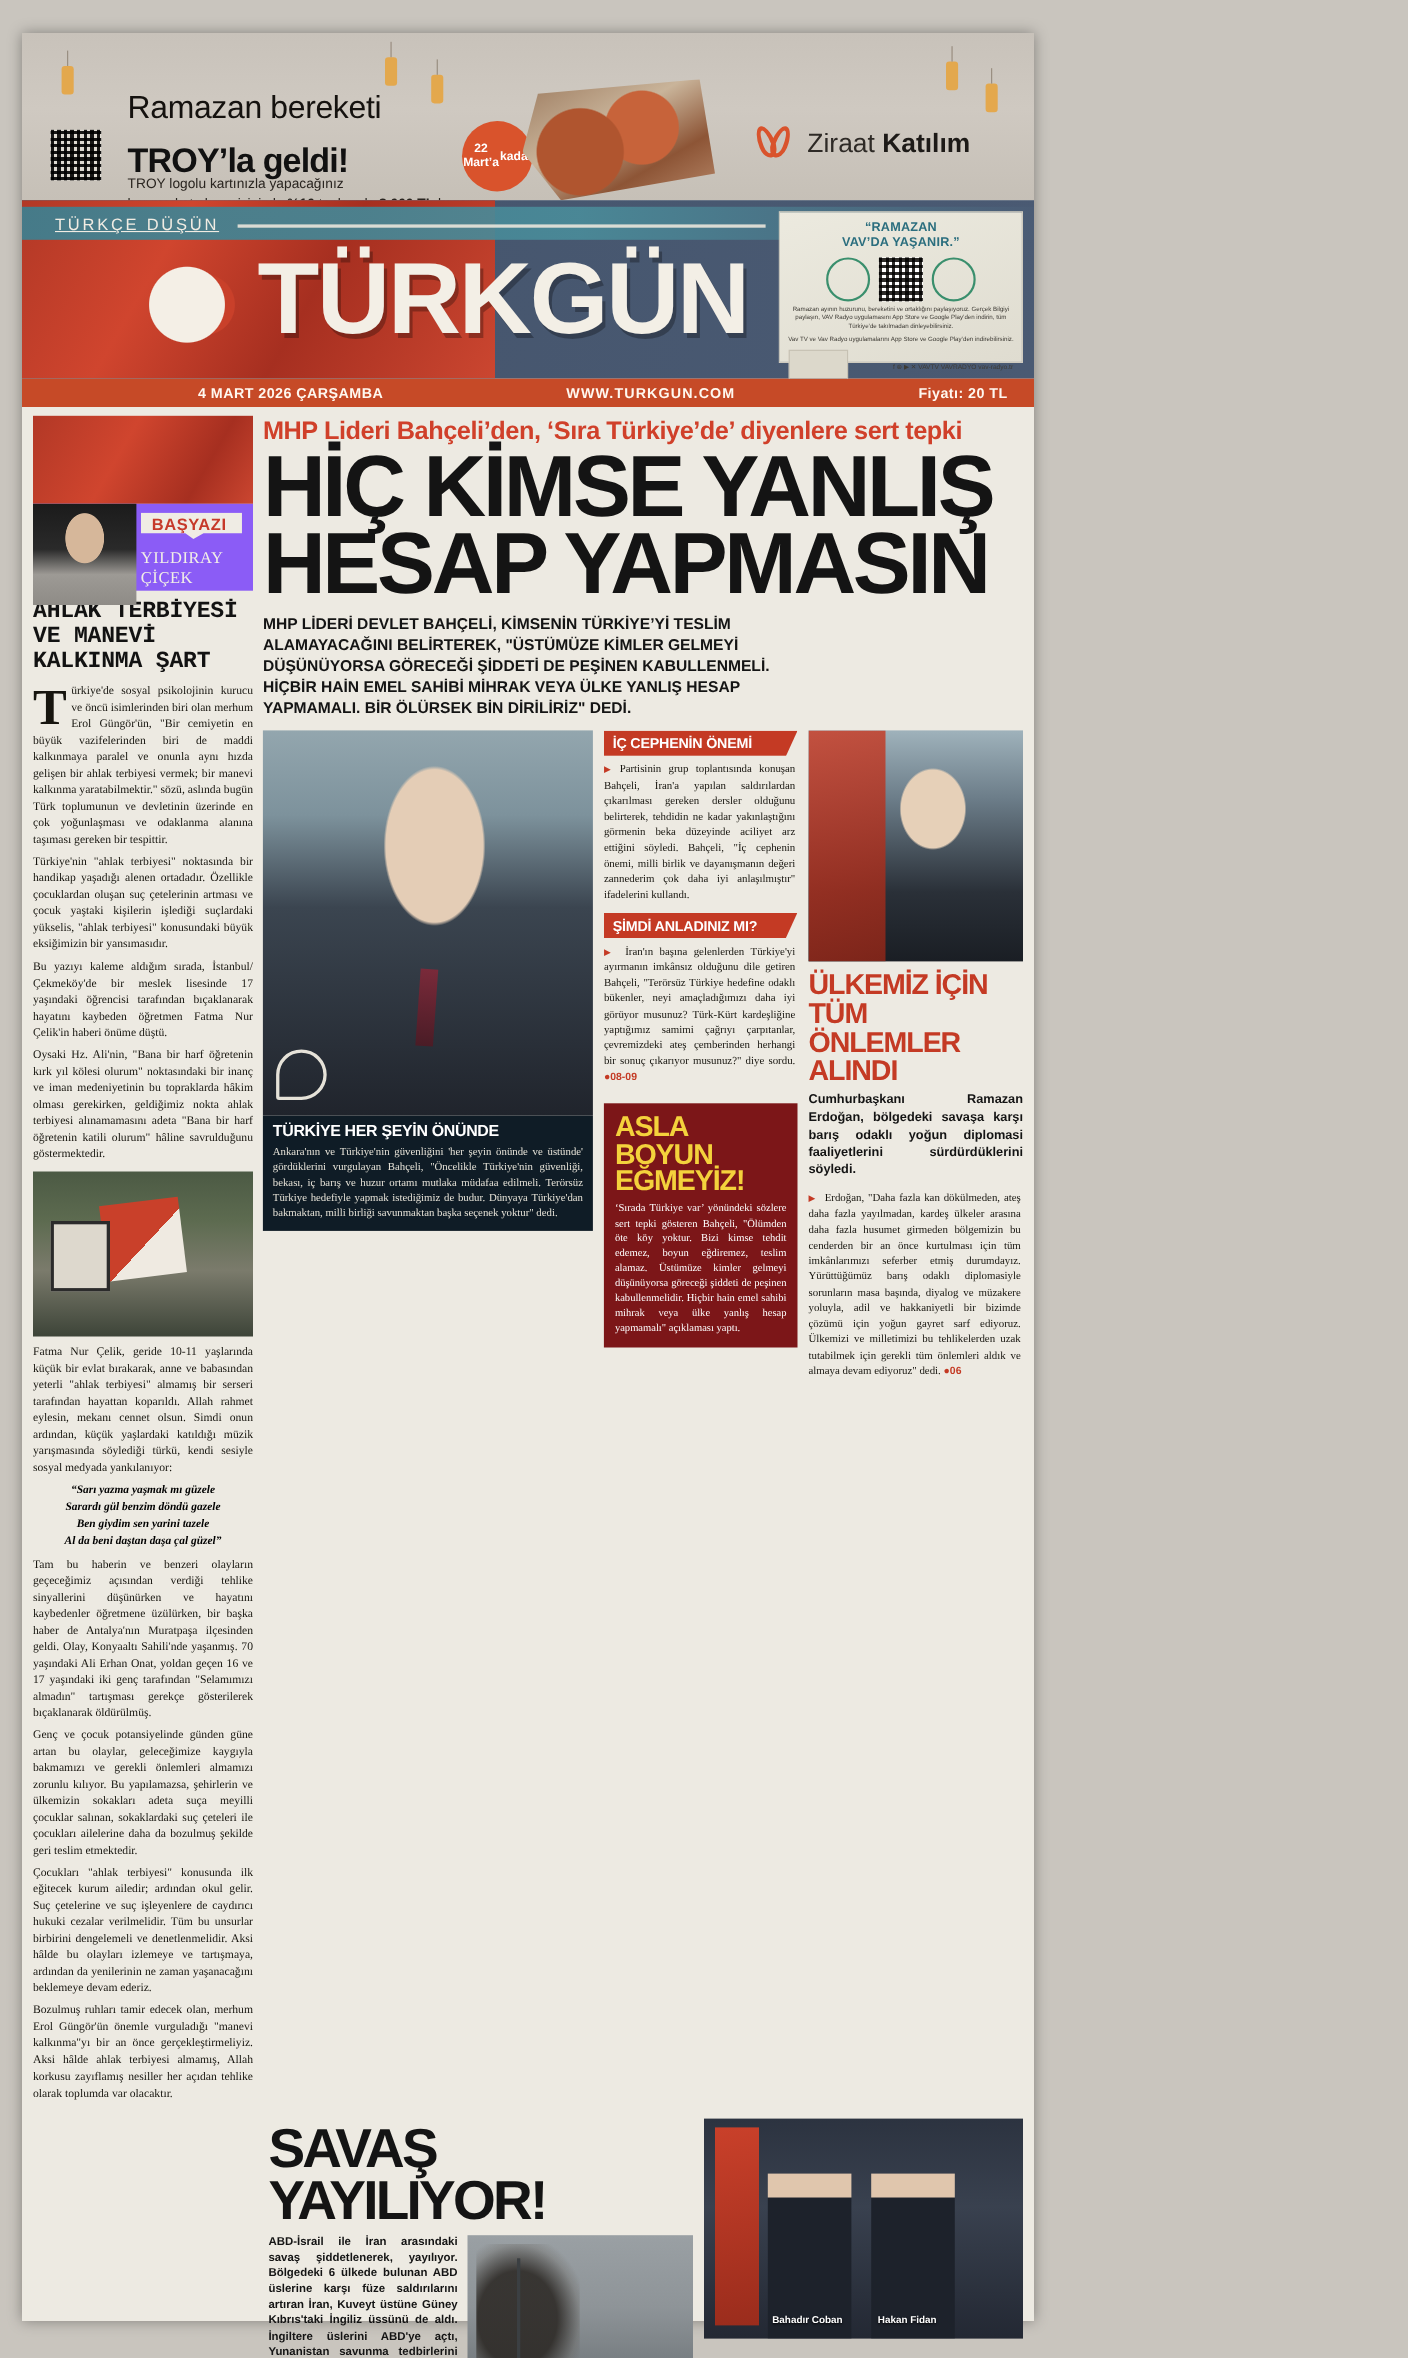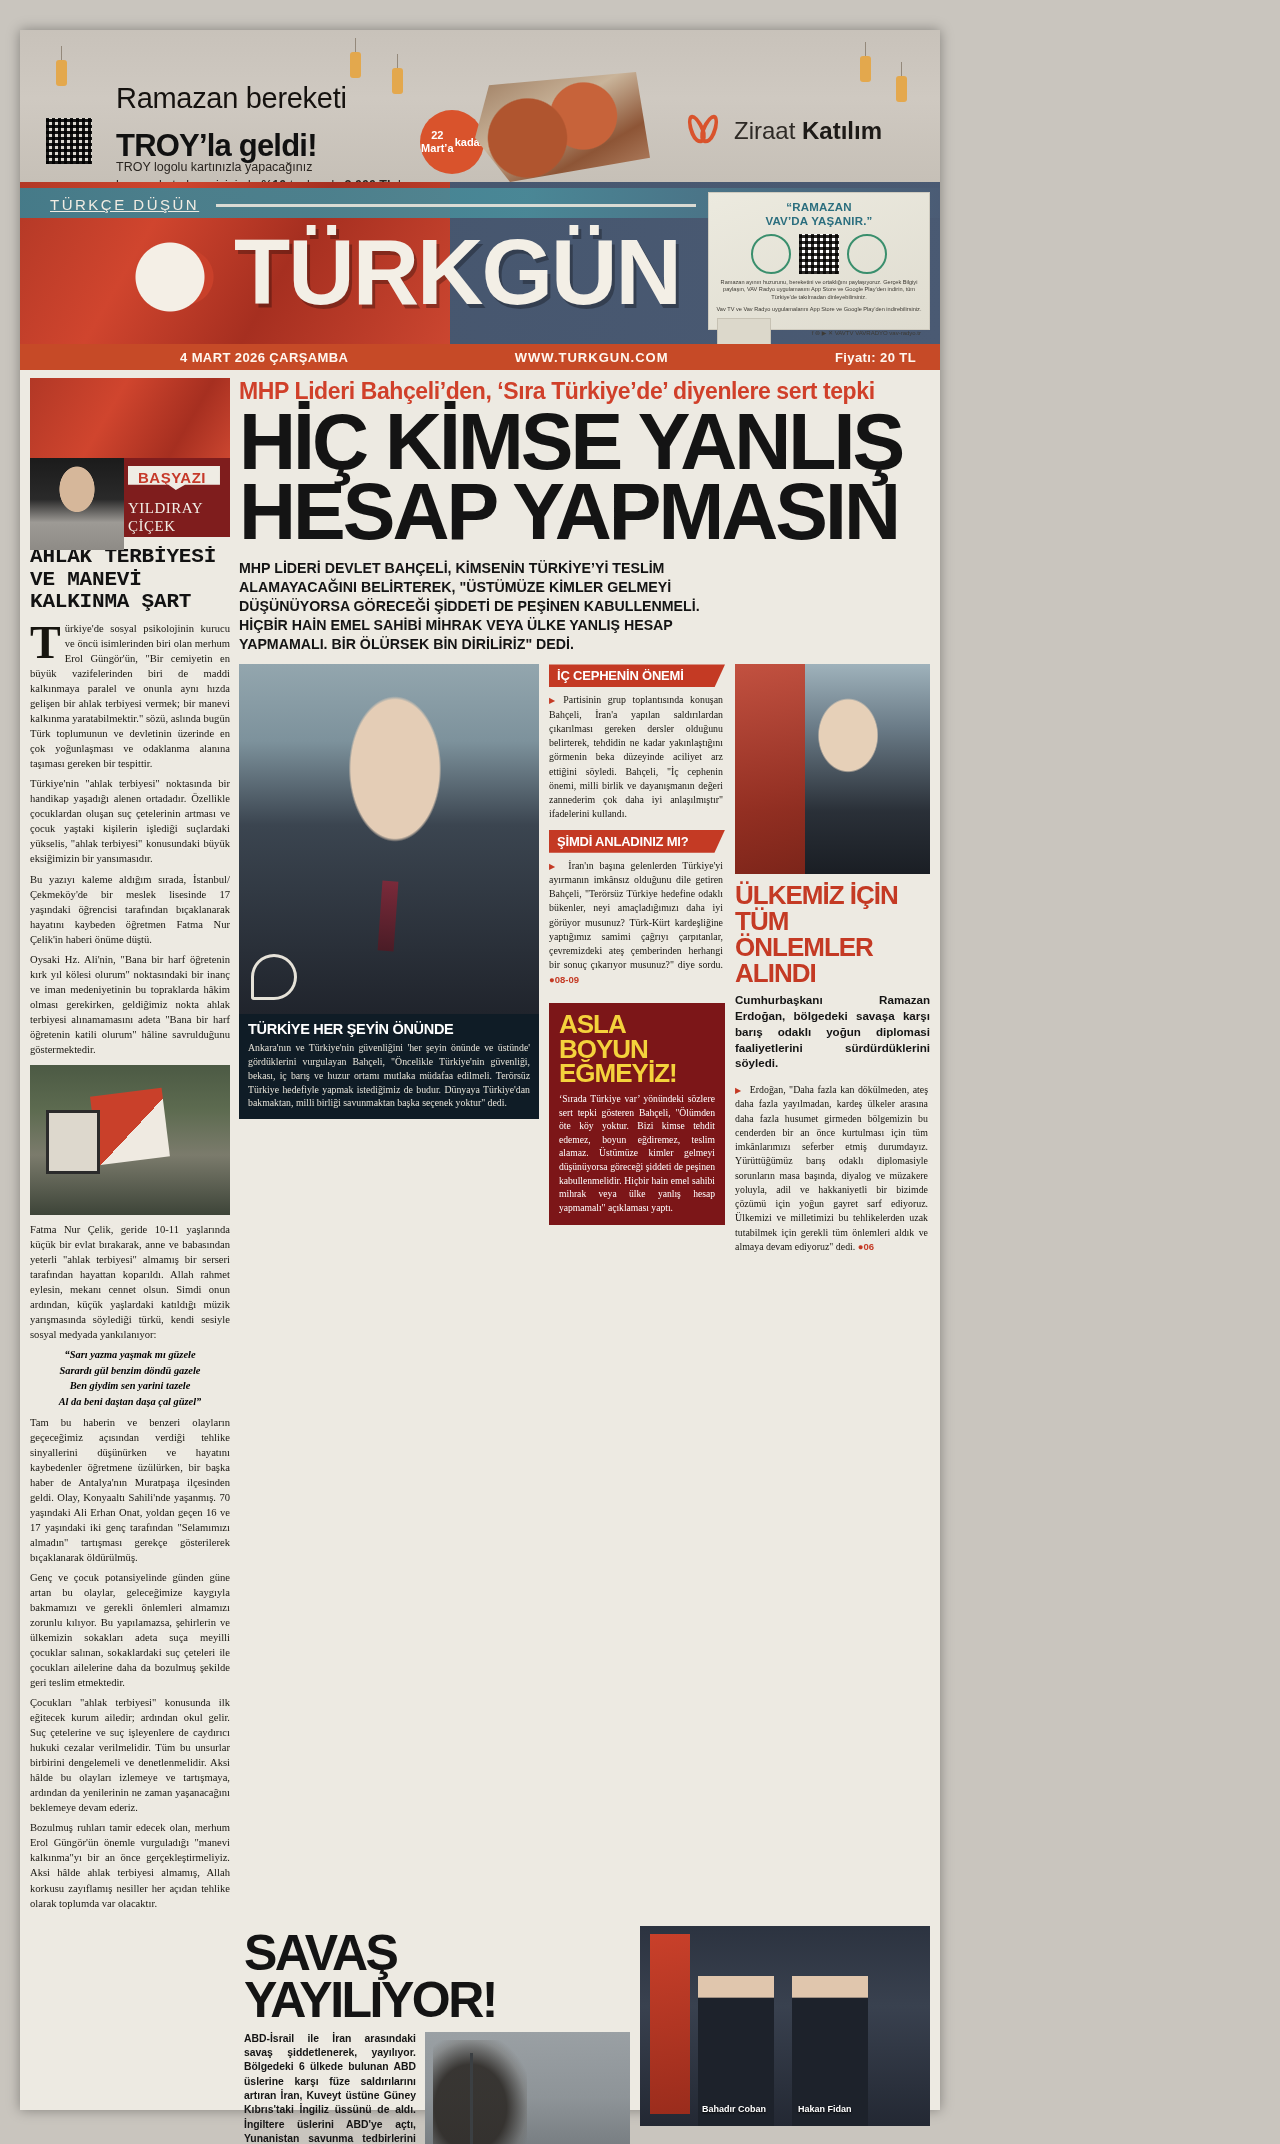--- a/index.html
+++ b/index.html
@@ -122,21 +122,21 @@
   .dateline .dl-price { padding-right:24px; }
 
   
   .content { display:flex; padding:8px 10px 0 10px; gap:9px; }
   .col-left { width:204px; }
   .col-main { flex:1; }
 
   
   .opinion-photo { height:80px; background:
       linear-gradient(120deg,#b23826 0%,#d0452e 40%,#a62f20 75%,#cb4630 100%); }
-  .opinion-head { position:relative; height:79px; background:#7f1d1d; display:flex; }
+  .opinion-head { position:relative; height:79px; background:#8b5cf6; display:flex; }
   .op-portrait { width:94px; height:92px;
      background:radial-gradient(ellipse at 50% 34%, #d6b79a 0 26%, transparent 27%),
                 linear-gradient(180deg,#1b1b1b 0%,#2a2a2a 45%,#9d9a95 70%,#8e8b86 100%); }
   .op-badge { position:absolute; left:98px; top:8px; background:#efece4;
      padding:3px 14px 3px 10px; clip-path:polygon(0 0,100% 0,100% 78%,62% 78%,52% 100%,44% 78%,0 78%);}
   .op-badge span { font-family:"Liberation Sans",sans-serif; font-weight:bold;
      font-size:15px; color:#c6392a; letter-spacing:.5px;}
   .op-author { position:absolute; left:98px; top:42px; color:#f2efe7;
      font-family:"Liberation Serif",serif; font-size:15px; line-height:1.18; letter-spacing:.5px;}
   .op-title { font-family:Liberation Mono, monospace; font-weight:bold; font-size:21px;

